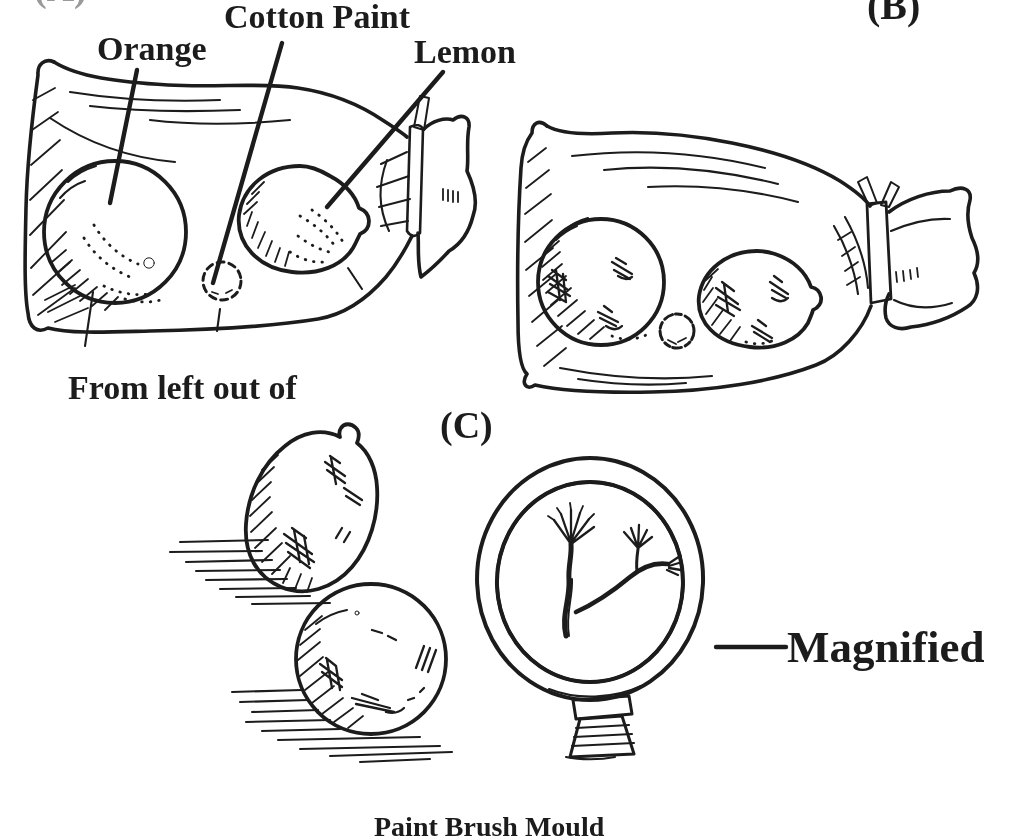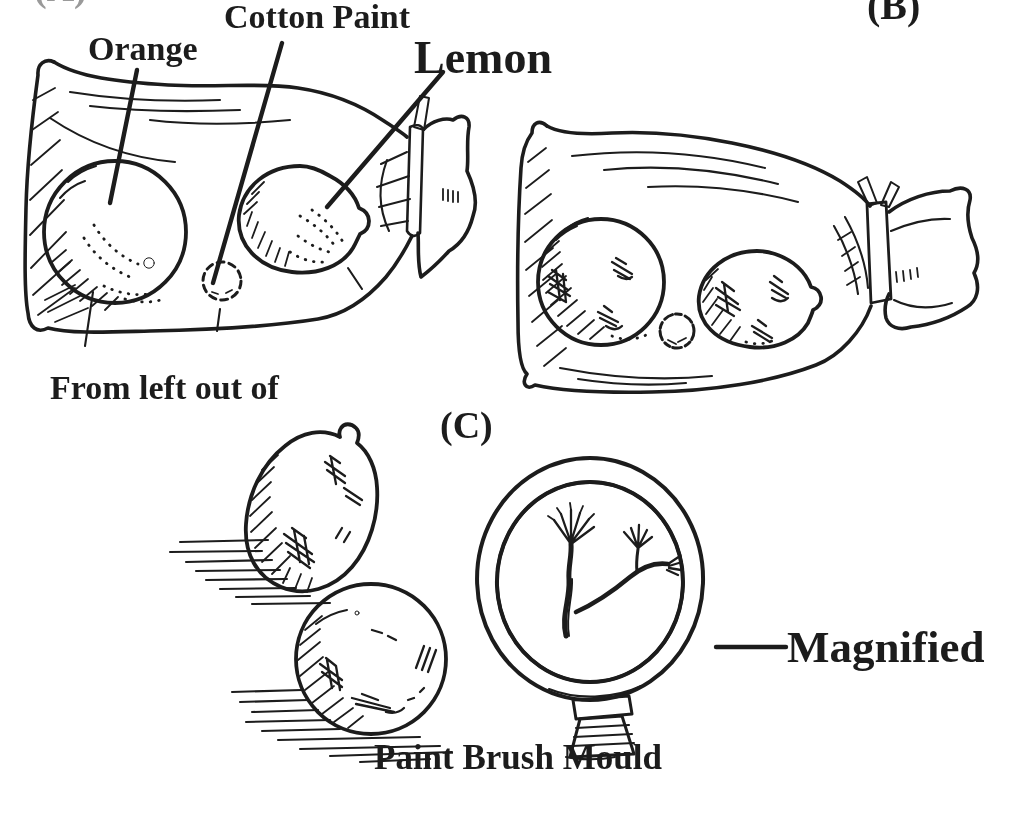--- a/index.html
+++ b/index.html
@@ -8,21 +8,21 @@
   svg{position:absolute;left:0;top:0;}
   .lbl{position:absolute;font-weight:700;color:#1c1c1c;line-height:1.05;white-space:nowrap;}
   .ink  path,.ink line,.ink circle,.ink ellipse{stroke:#1c1c1c;fill:none;stroke-linecap:round;stroke-linejoin:round;}
   .outline{stroke-width:3.6;}
   .fruit{stroke-width:3.8;}
   .hatch{stroke-width:1.8;}
   .crease{stroke-width:2.1;}
   .mold{stroke-width:2.3;}
   .leader{stroke-width:4.4;}
   .dots{stroke-dasharray:0.5 8;stroke-width:2.8;}
-  .caption{position:absolute;font-weight:700;color:#1c1c1c;text-align:left;}
+  .caption{position:absolute;font-weight:700;color:#1c1c1c;text-align:center;}
 </style>
 </head>
 <body>
 
 <div id="stage">
 
 <svg class="ink" width="1024" height="840" viewBox="0 0 1024 840">
   <defs>
     <pattern id="hlines" width="7" height="7" patternUnits="userSpaceOnUse">
       <path d="M0,3.5 H7" stroke="#1c1c1c" stroke-width="1.9"></path>
@@ -175,31 +175,31 @@
         <path class="crease" d="M576,728 L629,725 M574,737 L632,734 M572,746 L634,743"></path>
         <path class="crease" d="M566,757 C580,760 600,760 615,757"></path>
       </g>
       <path class="leader" d="M716,647 L786,647"></path>
     </g>
   </g>
 </svg>
 
   <div class="lbl" style="left:34px;top:-31px;font-size:38px;color:#9a9a9a;">(A)</div>
 
-  <div class="lbl" style="left:88px;top:31px;font-size:34px;">Orange</div>
+  <div class="lbl" style="left:97px;top:31px;font-size:34px;">Orange</div>
 
   <div class="lbl" style="left:224px;top:-1px;font-size:34px;">Cotton Paint</div>
 
-  <div class="lbl" style="left:414px;top:34px;font-size:46px;">Lemon</div>
+  <div class="lbl" style="left:414px;top:34px;font-size:34px;">Lemon</div>
 
   <div class="lbl" style="left:867px;top:-15px;font-size:40px;">(B)</div>
 
   <div class="caption" style="left:50px;top:366px;width:265px;font-size:34px;line-height:43px;">
     <div>From left out of</div>
   </div>
 
   <div class="lbl" style="left:440px;top:406px;font-size:38px;">(C)</div>
 
   <div class="lbl" style="left:787px;top:624px;font-size:45px;">Magnified</div>
 
-  <div class="lbl" style="left:374px;top:740px;font-size:35px;">Paint Brush Mould</div>
+  <div class="lbl" style="left:374px;top:812px;font-size:28px;">Paint Brush Mould</div>
 
 </div>
 
 </body></html>

